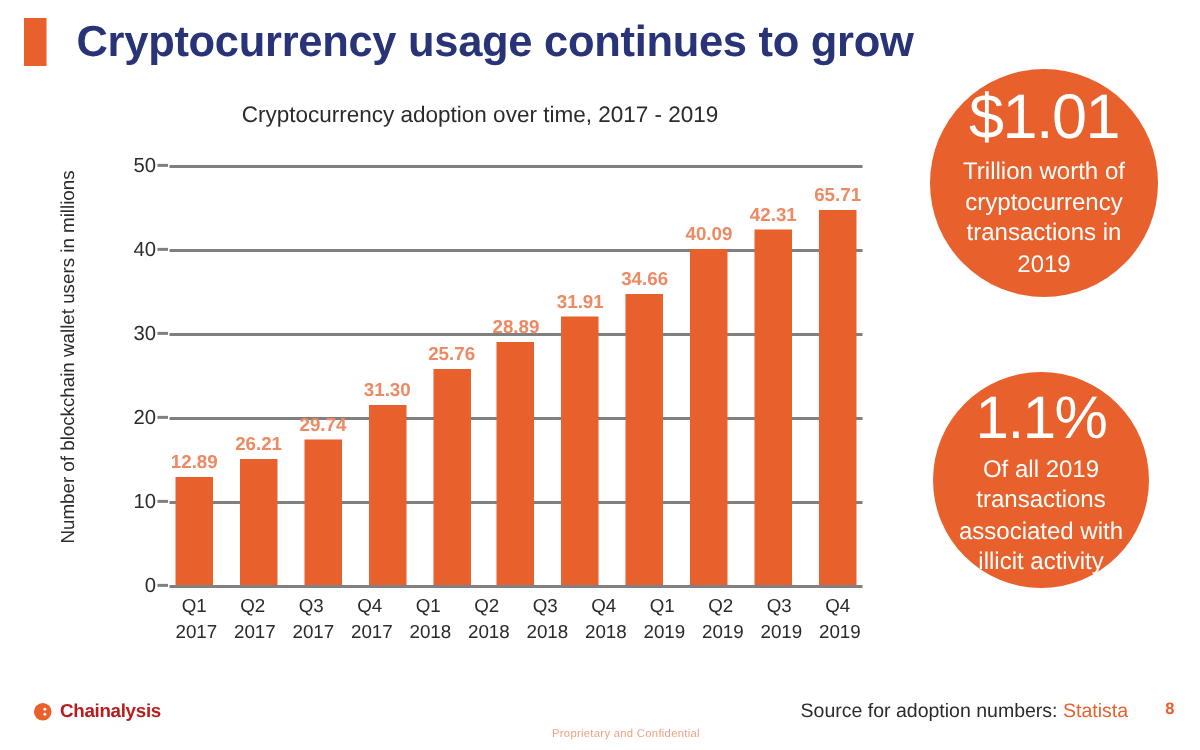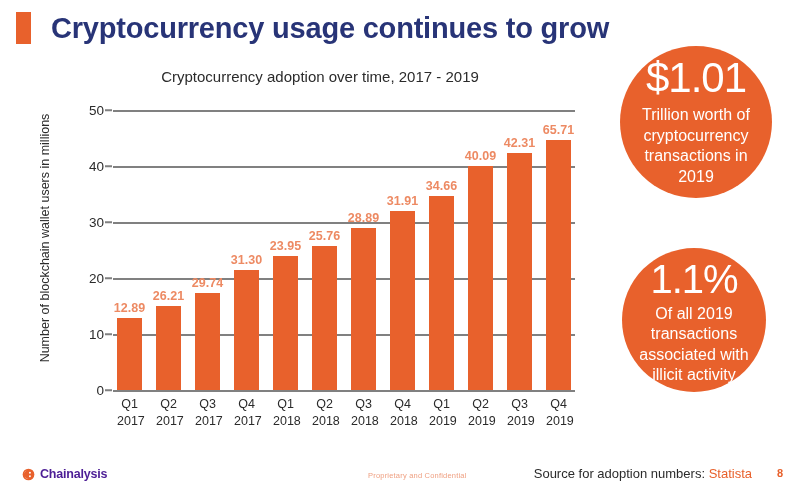--- a/index.html
+++ b/index.html
@@ -176,26 +176,26 @@
     width: 800px; height: 44px;
   }
   #brand {
     position: absolute;
     left: 22px; top: 11px;
     display: flex; align-items: center; gap: 5px;
   }
   #brand-name {
     font-size: 12.5px;
     font-weight: bold;
-    color: #4c1d95;
+    color: #b91c1c;
     letter-spacing: -0.2px;
   }
   #confidential {
     position: absolute;
-    left: 368px; top: 15px;
+    left: 368px; top: 28px;
     font-size: 7.5px;
     color: #EFA183;
     letter-spacing: 0.2px;
   }
   #source {
     position: absolute;
     right: 48px; top: 10px;
     font-size: 13px;
     color: #2b2b2b;
     white-space: nowrap;
@@ -257,24 +257,20 @@
           </div>
           <div class="bar-col">
             <div class="bar-label" style="bottom: 99.656px;">29.74</div>
             <div class="bar" style="height: 96.656px;"></div>
           </div>
           <div class="bar-col">
             <div class="bar-label" style="bottom: 123.456px;">31.30</div>
             <div class="bar" style="height: 120.456px;"></div>
           </div>
           <div class="bar-col">
-            <div class="bar-label" style="bottom: 137.12px;">23.95</div>
-            <div class="bar" style="height: 134.12px;"></div>
-          </div>
-          <div class="bar-col">
             <div class="bar-label" style="bottom: 147.256px;">25.76</div>
             <div class="bar" style="height: 144.256px;"></div>
           </div>
           <div class="bar-col">
             <div class="bar-label" style="bottom: 164.784px;">28.89</div>
             <div class="bar" style="height: 161.784px;"></div>
           </div>
           <div class="bar-col">
             <div class="bar-label" style="bottom: 181.696px;">31.91</div>
             <div class="bar" style="height: 178.696px;"></div>

